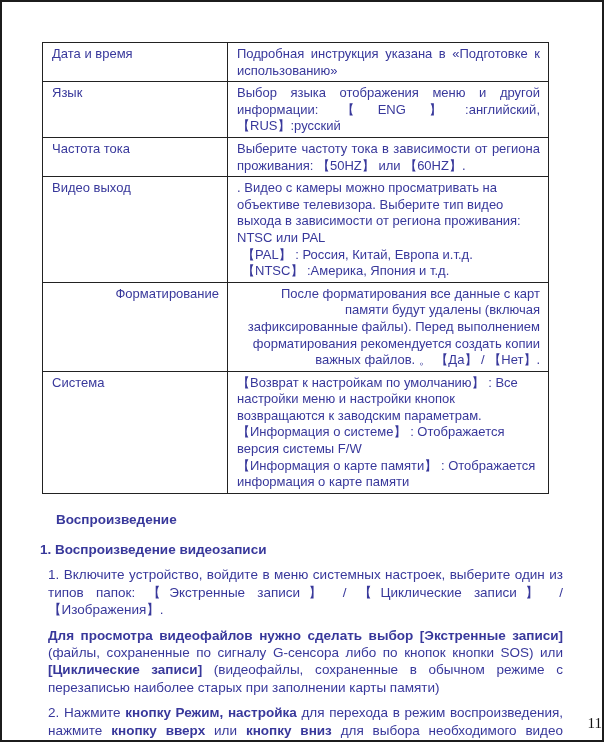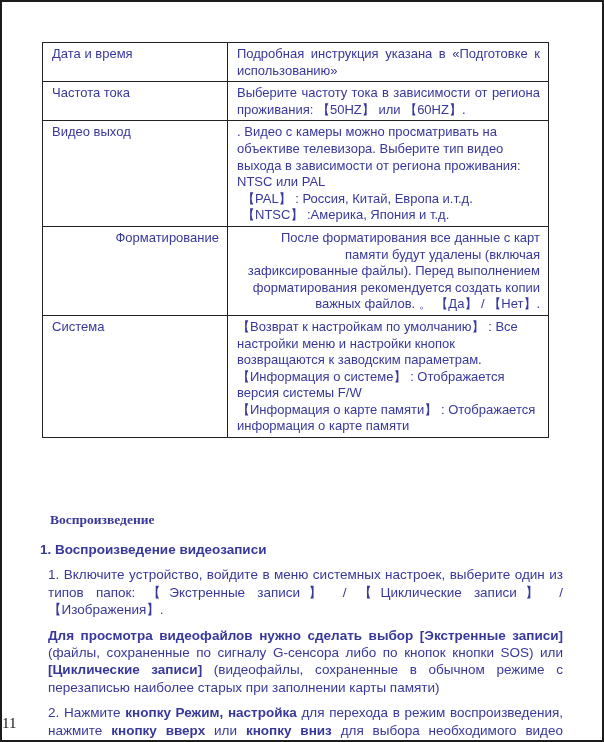--- a/index.html
+++ b/index.html
@@ -36,62 +36,67 @@
   td.desc-cell p { margin: 0; }
   td.desc-cell.justify p.flow { text-align: justify; }
   td.desc-cell p.bracket-line { padding-left: 5px; }
 
   
   .playback {
     position: absolute; left: 38px; top: 509px;
     width: 531px;
   }
   .playback h2 {
-    margin: 0 0 13px 10px;
+    margin: 0 0 13px 16px;
     font-size: 13.5px; font-weight: bold;
     line-height: 17px;
-    font-family: Liberation Serif, serif;
   }
   .playback h3 {
     margin: 0;
     font-size: 13.5px; font-weight: bold;
     line-height: 17.4px;
   }
   .playback p {
     margin: 8px;
     font-size: 13.5px;
     line-height: 17.4px;
     text-align: justify;
   }
   .playback p span.seg-bold { font-weight: bold; }
 
   
   .page-number {
     position: absolute; left: 0; right: 0; bottom: 8px;
-    text-align: left;
+    text-align: right;
     font-family: "Liberation Serif", "DejaVu Serif", serif;
     font-size: 15px;
     color: #151515;
   }
 </style>
 </head>
 <body>
 
 <div class="page">
 
   <table class="settings">
     <colgroup>
       <col style="width:185px">
       <col style="width:321px">
     </colgroup>
     <tbody>
         <tr style="height:35px;">
       <td class="name-cell">Дата и время</td>
       <td class="desc-cell justify">
         <p class="flow">Подробная инструкция указана в «Подготовке к использованию»</p>
+      </td>
+    </tr>
+    <tr style="height:39px;">
+      <td class="name-cell">Язык</td>
+      <td class="desc-cell justify">
+        <p class="flow">Выбор языка отображения меню и другой информации:【ENG】:английский,【RUS】:русский</p>
       </td>
     </tr>
     <tr style="height:38px;">
       <td class="name-cell">Частота тока</td>
       <td class="desc-cell justify">
         <p class="flow">Выберите частоту тока в зависимости от региона проживания: 【50HZ】 или 【60HZ】.</p>
       </td>
     </tr>
     <tr style="height:92px;">
       <td class="name-cell">Видео выход</td>

